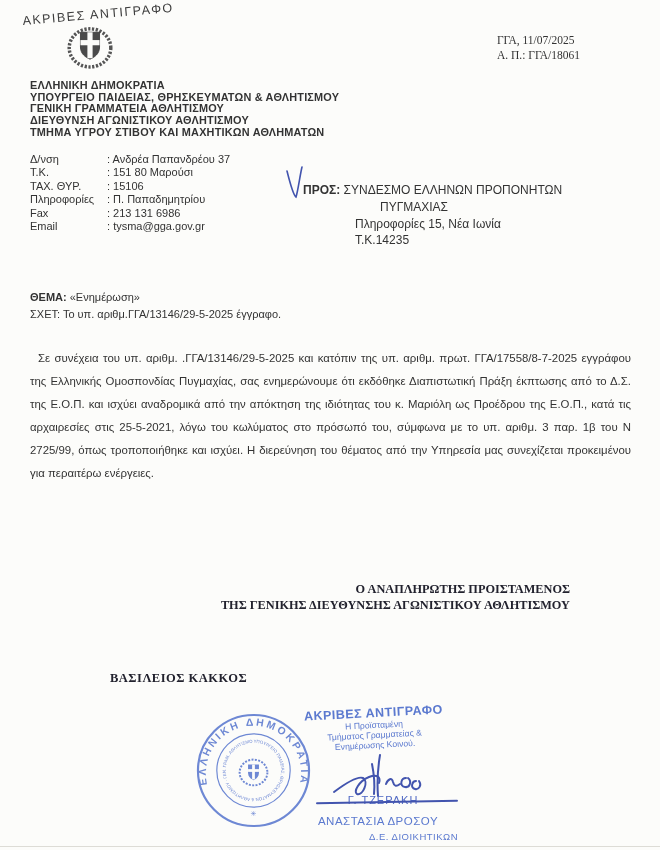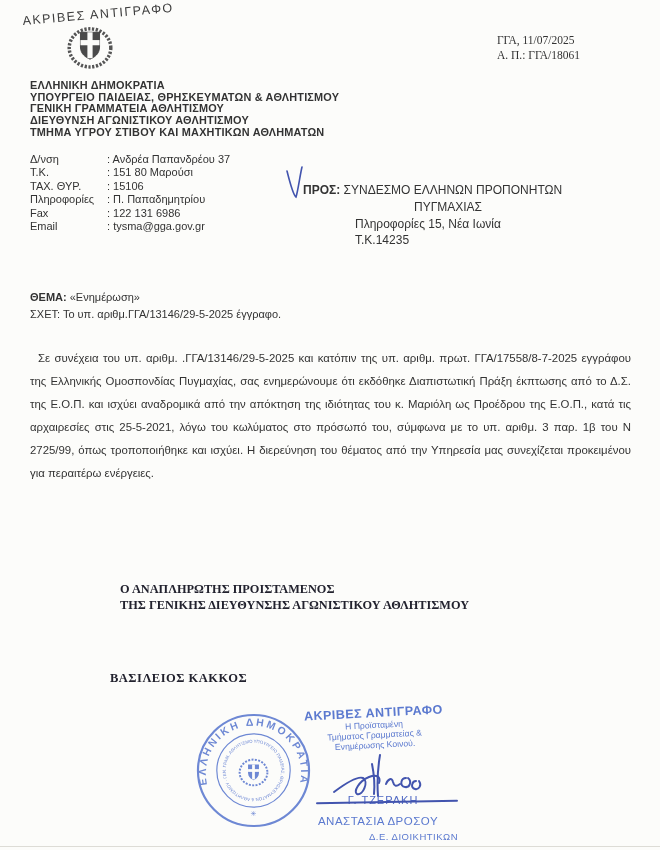--- a/index.html
+++ b/index.html
@@ -27,33 +27,33 @@
   
   .contact{left:30px;top:153px;font-size:11px;line-height:13.4px;color:#333;}
   .crow .clabel{display:inline-block;min-width:77px;}
   .email-link{}
 
   
   .checkmark{left:284px;top:166px;width:22px;height:36px;}
 
   
   .recipient{left:303px;top:182px;font-size:12px;line-height:16.8px;color:#333;}
-  .recipient .r2{margin-left:103px;padding-left:8px;}
+  .recipient .r2{margin-left:69px;padding-left:8px;}
   .recipient .r3,.recipient .r4{margin-left:52px;}
 
   
   .subject{left:30px;top:289px;font-size:11px;line-height:16.5px;color:#333;}
 
   
   .bodytext{left:30px;top:347px;width:601px;font-size:11.4px;line-height:23px;
     text-align:justify;text-indent:8px;color:#333;}
   .closing{left:30px;top:508px;width:601px;font-size:11.4px;text-indent:8px;color:#333;}
 
   
-  .sig-title{left:120px;top:581px;width:450px;text-align:left;
+  .sig-title{left:120px;top:581px;width:450px;text-align:right;
     font-family:"Liberation Serif",serif;font-weight:bold;font-size:12.3px;line-height:16px;color:#22222e;}
   .sig-name{left:110px;top:671px;width:450px;text-align:left;
     font-family:"Liberation Serif",serif;font-weight:bold;font-size:12.5px;letter-spacing:0.5px;color:#22222e;}
 
   
   .round-stamp{left:194px;top:711px;width:119px;height:119px;opacity:0.88;}
 
   
   .cert{left:294px;top:706px;width:158px;text-align:center;color:#5b79cf;
     transform:rotate(-3deg);transform-origin:center top;}
@@ -108,21 +108,21 @@
     <div class="crow">
       <span class="clabel">Τ.Κ.</span><span>: 151 80 Μαρούσι</span>
     </div>
     <div class="crow">
       <span class="clabel">ΤΑΧ. ΘΥΡ.</span><span>: 15106</span>
     </div>
     <div class="crow">
       <span class="clabel">Πληροφορίες</span><span>: Π. Παπαδημητρίου</span>
     </div>
     <div class="crow">
-      <span class="clabel">Fax</span><span>: 122 131 6986</span>
+      <span class="clabel">Fax</span><span>: 213 131 6986</span>
     </div>
     <div class="crow">
       <span class="clabel">Email</span><span>: </span><span class="email-link">tysma@gga.gov.gr</span>
     </div>
   </div>
 
   <svg class="abs checkmark" viewBox="0 0 20 36">
     <path d="M2,5 C5,17 8,29 11,31 C13,25 15,9 17,1" fill="none" stroke="#4254ae" stroke-width="1.6" stroke-linecap="round"></path>
   </svg>
 

